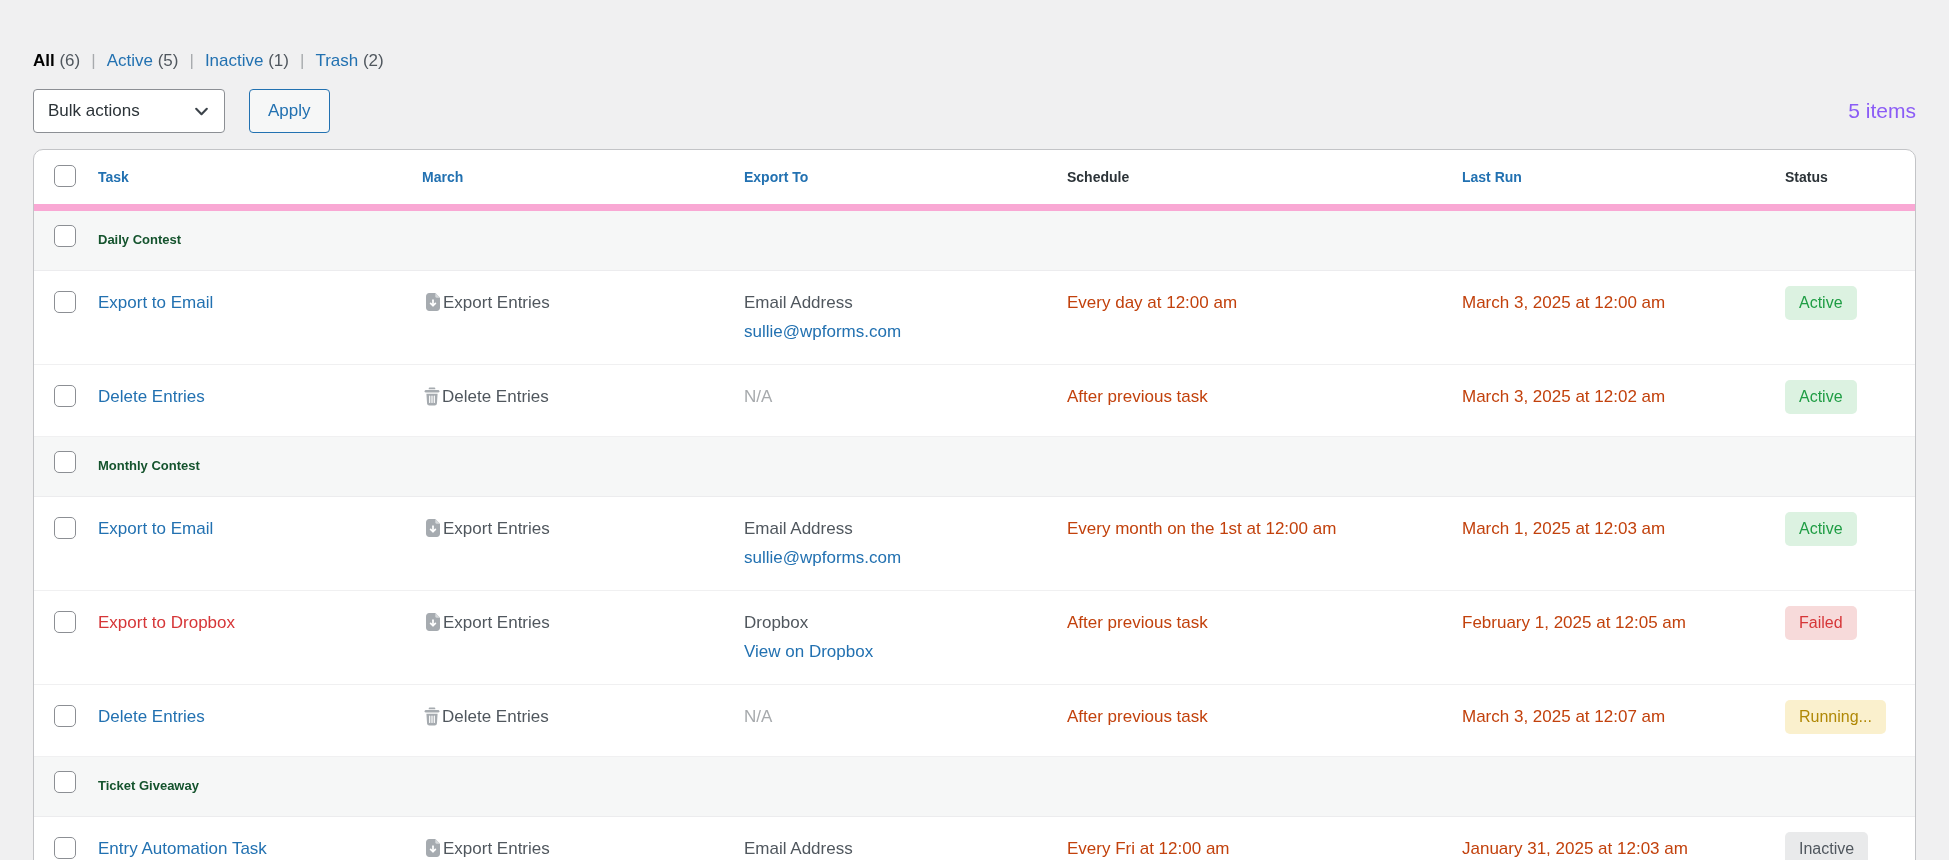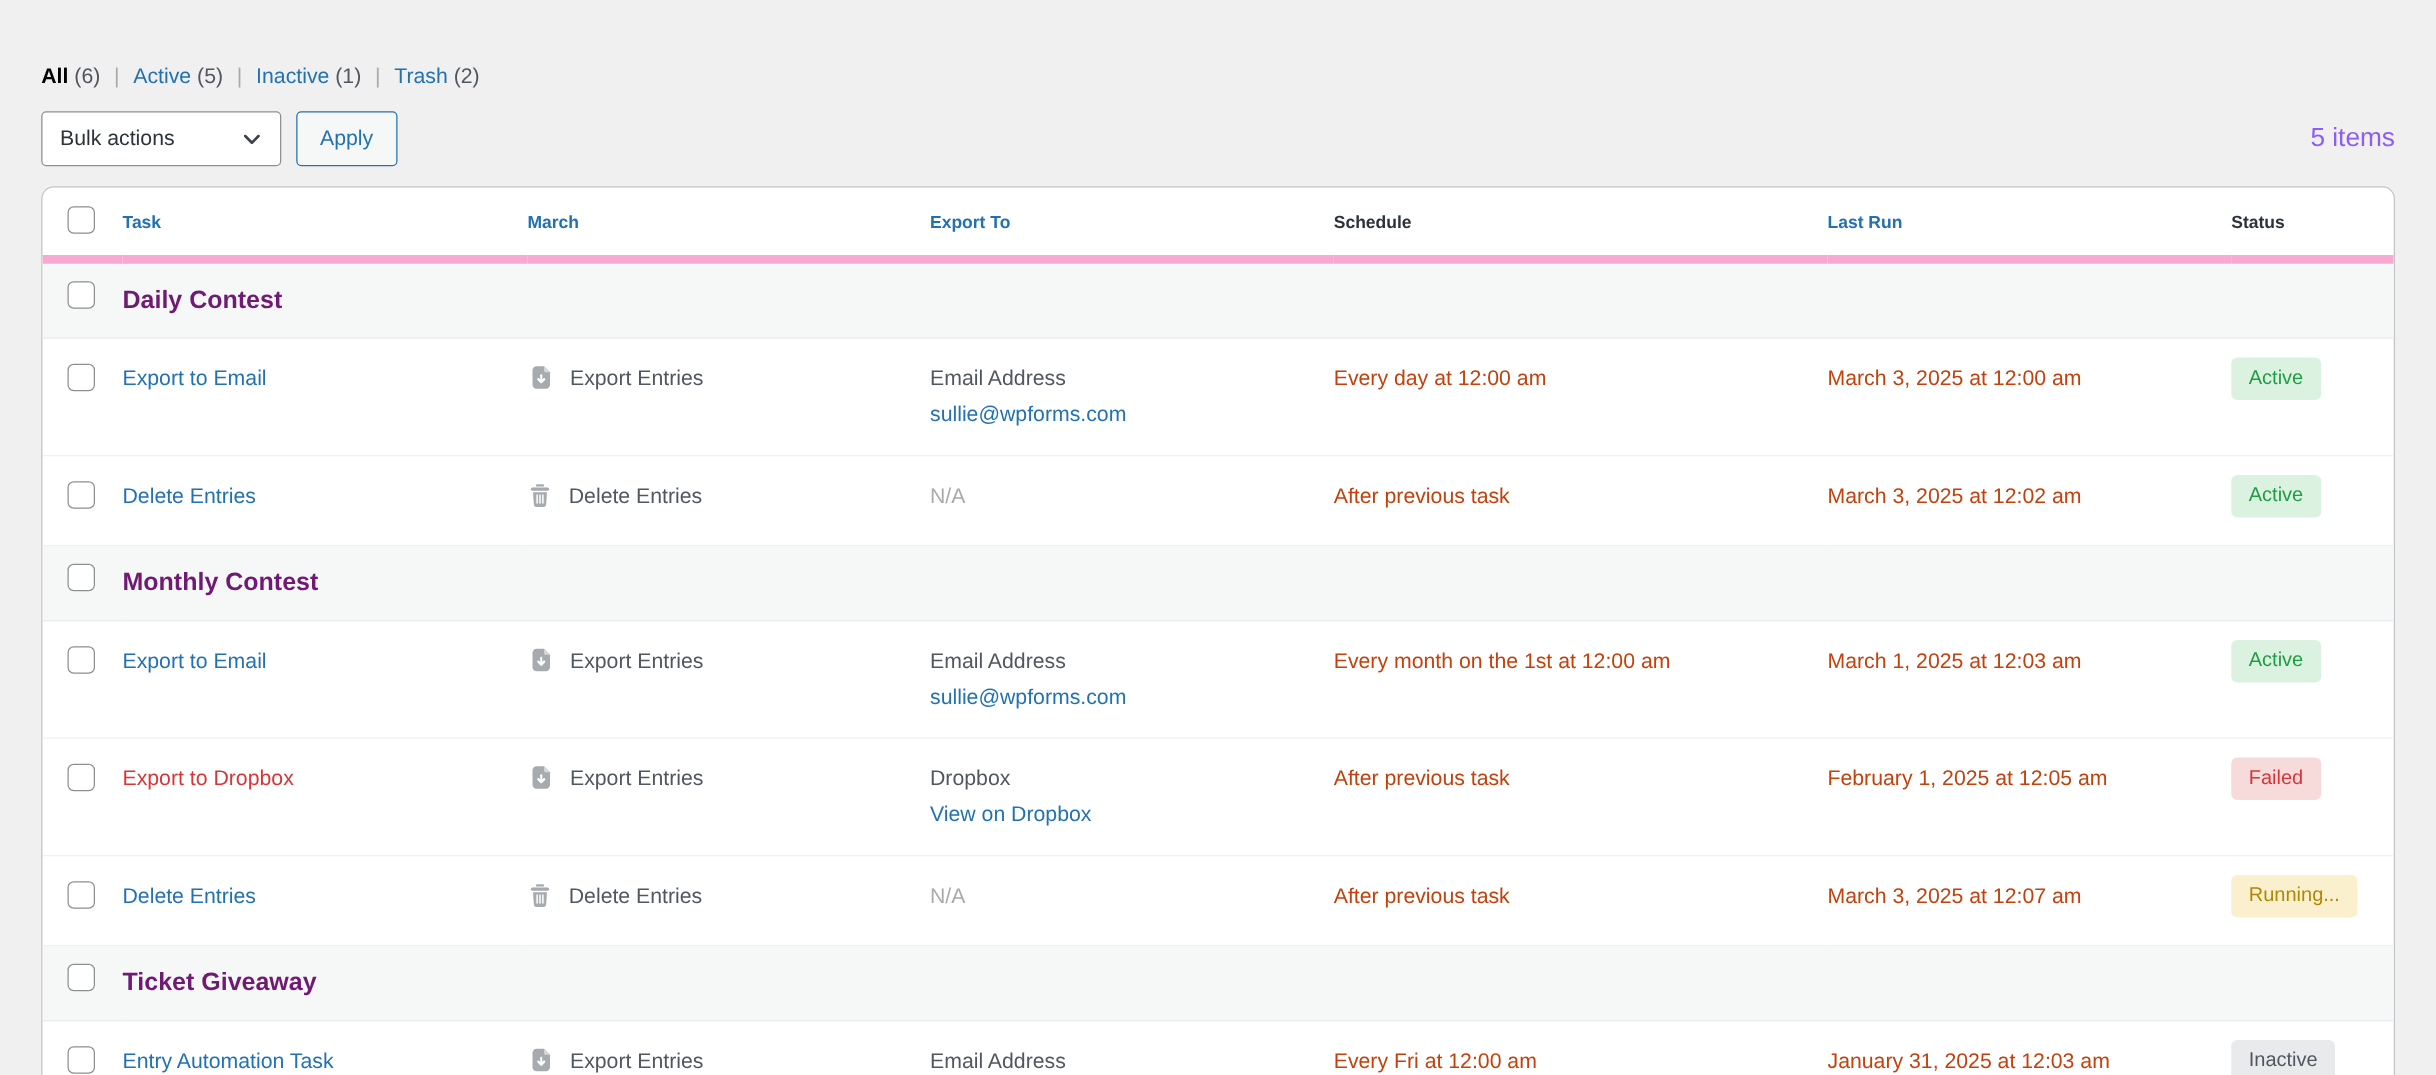--- a/index.html
+++ b/index.html
@@ -28,21 +28,21 @@
   }
   .btn {
     height:44px; padding:0 18px;
     background:#f6f7f7; border:1px solid #2271b1; border-radius:4px;
     color:#2271b1; font-size:17px; cursor:pointer;
     font-family:"Liberation Sans", sans-serif;
   }
 
   
   .row2 { display:flex; justify-content:space-between; align-items:center; margin-top:18px; }
-  .bulk-area { display:flex; align-items:center; }
+  .bulk-area { display:flex; align-items:center;gap:12px; }
   .bulk-select {
     display:inline-flex; align-items:center; justify-content:space-between;
     min-width:192px; height:44px; background:#fff;
     border:1px solid #8c8f94; border-radius:4px;
     padding:0 14px; font-size:17px; color:#2c3338; cursor:pointer;
   }
   .bulk-select .chev { display:inline-flex; margin-left:26px; }
   .apply-btn { margin-left:12px; }
   .items-count { color:#8b5cf6; font-size:21px; }
 
@@ -76,24 +76,24 @@
 
   .checkbox {
     display:inline-block; width:22px; height:22px;
     border:1.5px solid #8c8f94; border-radius:5px;
     background:#fff; cursor:pointer;
   }
 
   .group-row { background:#f6f7f7; }
   .group-row td { padding-top:18px; padding-bottom:18px; border-bottom:1px solid #ececee; }
   .group-row .cb-cell { vertical-align:middle; padding-top:14px; }
-  .group-name { font-weight:700; color:#701a75; font-size:20px; }
+  .group-name { font-weight:700; color:#14532d; font-size:13px; }
 
   .task-link { color:#2271b1; text-decoration:none; }
-  .action-wrap { display:flex; align-items:flex-start; gap:13px; }
+  .action-wrap { display:flex; align-items:flex-start; }
   .action-icon { display:inline-flex; margin-top:-1px; }
   .action-label { color:#50575e; }
   .export-line1 { color:#50575e; }
   .export-link { color:#2271b1; text-decoration:none; display:inline-block; margin-top:9px; }
   .na-text { color:#a7aaad; }
   .schedule-cell, .lastrun-cell { color:#c2410c; }
 
   .status-cell { padding-top:15px; }
   .badge {
     display:inline-block; padding:9px 14px; border-radius:5px;

